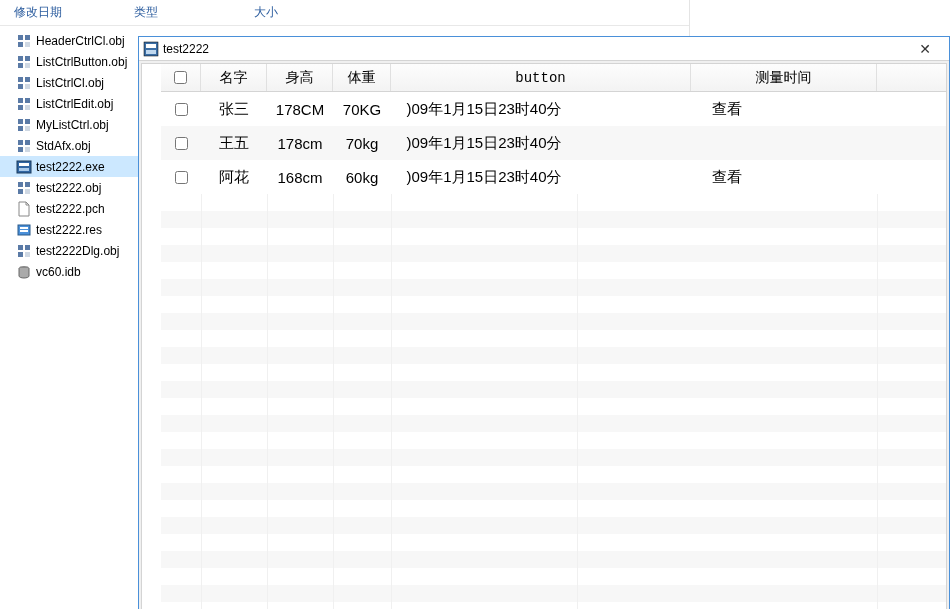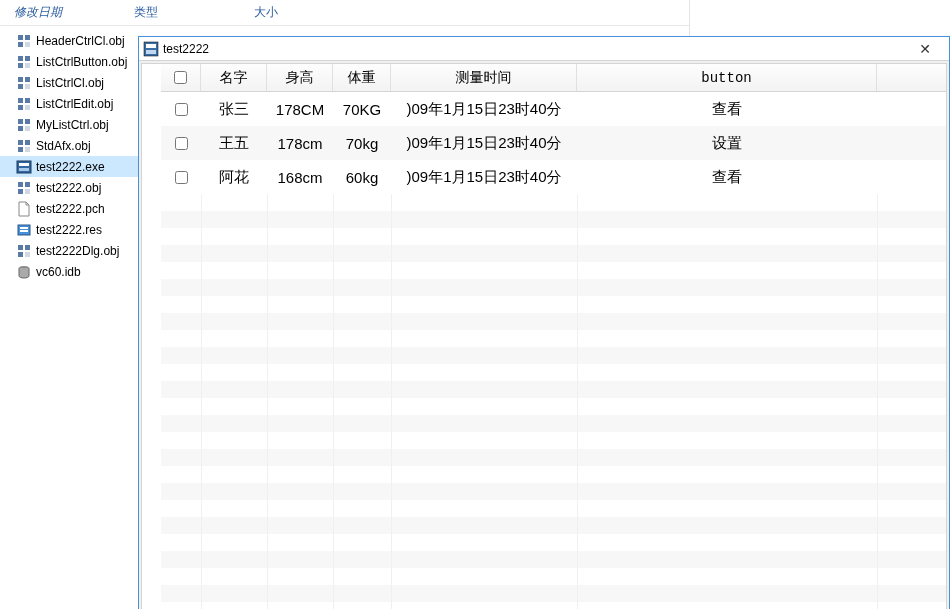--- a/index.html
+++ b/index.html
@@ -24,21 +24,21 @@
     .explorer-header {
       display: flex;
       height: 26px;
       border-bottom: 1px solid #e8e8e8;
       align-items: center;
       padding-left: 14px;
       color: #2b5c9e;
       font-size: 12px;
     }
     .explorer-header .col-name { width: 240px; }
-    .explorer-header .col-date { width: 120px; font-style: italic; }
+    .explorer-header .col-date { width: 120px; }
     .explorer-header .col-type { width: 120px; }
     .explorer-header .col-size { width: 120px; }
     .explorer-files {
       padding-top: 4px;
     }
     .file-row {
       display: flex;
       align-items: center;
       height: 21px;
       padding-left: 16px;
@@ -331,22 +331,22 @@
   </div>
   <div class="dialog-body">
     <div class="listview">
       <div class="lv-header">
         <div class="hcell col-chk">
           <input type="checkbox" style="">
         </div>
         <div class="hcell col-namez">名字</div>
         <div class="hcell col-height">身高</div>
         <div class="hcell col-weight">体重</div>
+        <div class="hcell col-btn" style="font-family: 'Courier New', monospace;">button</div>
         <div class="hcell col-time">测量时间</div>
-        <div class="hcell col-btn" style="font-family: 'Courier New', monospace;">button</div>
       </div>
       <div class="lv-rows">
         <div class="lv-grid-bg" id="gridbg">
             <div class="gridline-h" style="top: 0px;"></div>
             <div class="gridline-h" style="top: 17px;"></div>
             <div class="gridline-h" style="top: 34px;"></div>
             <div class="gridline-h" style="top: 51px;"></div>
             <div class="gridline-h" style="top: 68px;"></div>
             <div class="gridline-h" style="top: 85px;"></div>
             <div class="gridline-h" style="top: 102px;"></div>
@@ -392,21 +392,20 @@
               <div class="cell col-btn">查看</div>
             </div>
             <div class="lv-row">
               <div class="cell chk col-chk">
                 <input type="checkbox" style="">
               </div>
               <div class="cell col-namez">王五</div>
               <div class="cell col-height">178cm</div>
               <div class="cell col-weight">70kg</div>
               <div class="cell col-time">)09年1月15日23时40分</div>
-              <div class="cell col-btn">设置</div>
             </div>
             <div class="lv-row">
               <div class="cell chk col-chk">
                 <input type="checkbox" style="">
               </div>
               <div class="cell col-namez">阿花</div>
               <div class="cell col-height">168cm</div>
               <div class="cell col-weight">60kg</div>
               <div class="cell col-time">)09年1月15日23时40分</div>
               <div class="cell col-btn">查看</div>

